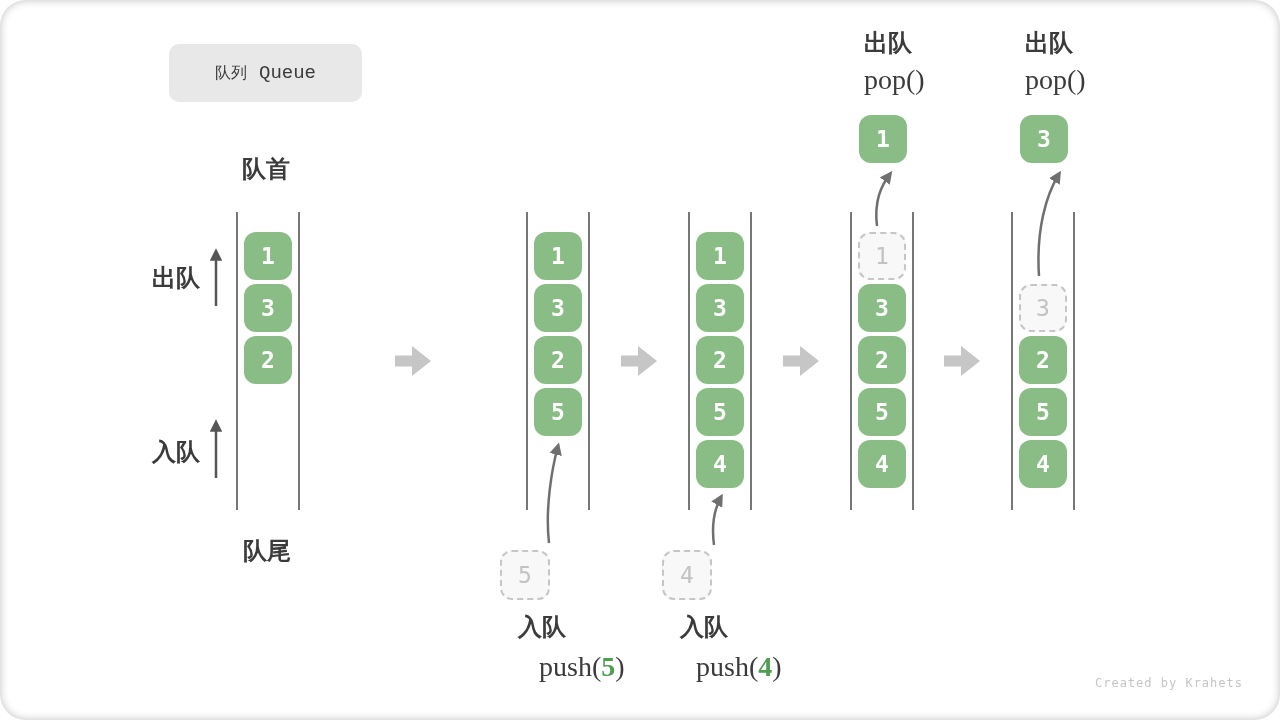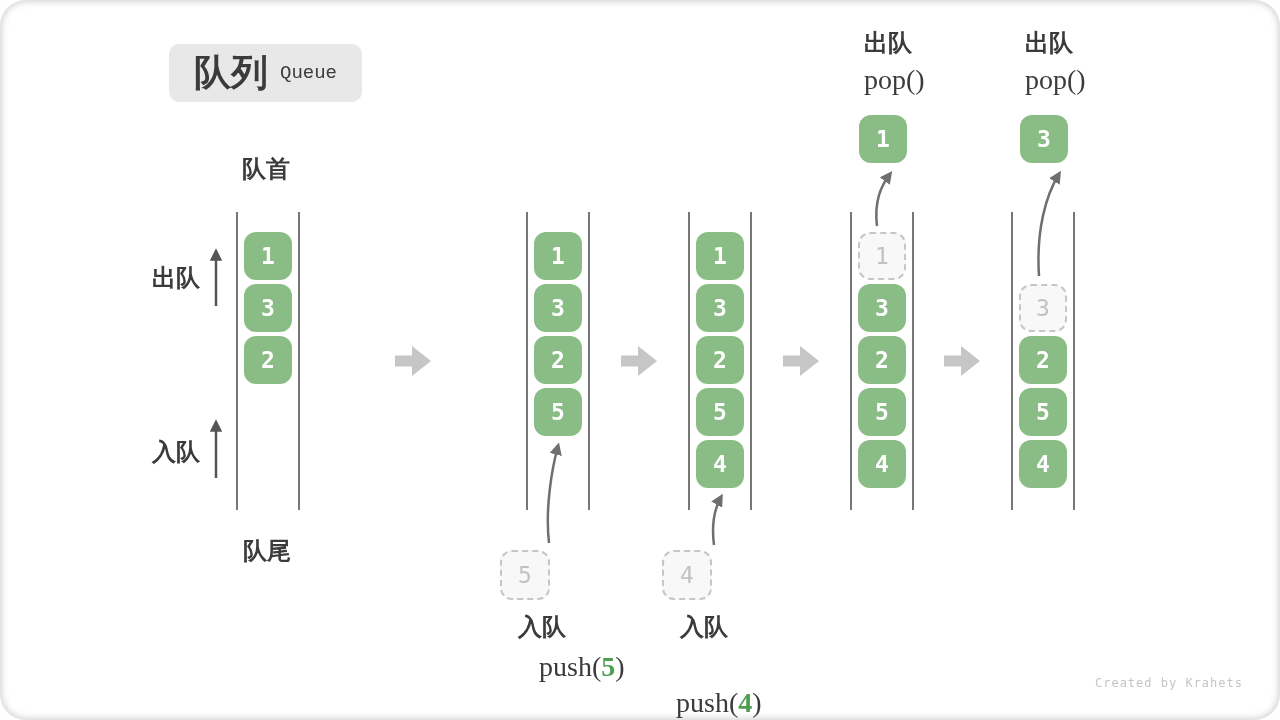--- a/index.html
+++ b/index.html
@@ -5,21 +5,21 @@
   html,body{margin:0;padding:0;background:#ffffff;}
   body{width:1280px;height:720px;position:relative;overflow:hidden;
        font-family:"Liberation Sans",sans-serif;}
   .canvas{position:absolute;left:0;top:0;width:1280px;height:720px;
           border-radius:26px;background:#fff;
           box-shadow:inset 0 0 8px rgba(0,0,0,.25);}
   #wires{position:absolute;left:0;top:0;width:1280px;height:720px;}
   .badge{position:absolute;left:169px;top:44px;width:193px;height:58px;
          background:var(--badge-bg);border-radius:10px;
          display:flex;align-items:center;justify-content:center;gap:12px;}
-  .badge .zh{font-weight:bold;font-size:37px;color:var(--label);}
+  .badge .zh{font-weight:normal;font-size:16px;color:var(--label);}
   .badge .code{font-family:Liberation Mono, monospace;font-size:19px;color:var(--label);}
   .zh-label{position:absolute;font-weight:bold;font-size:24px;color:var(--label);
             white-space:nowrap;line-height:1;}
   .code-label{position:absolute;font-family:Liberation Serif, serif;
               font-size:28px;color:var(--label);white-space:nowrap;line-height:1;}
   .code-label .arg{color:var(--digit-green);font-weight:bold;}
   .cell{position:absolute;width:48px;height:48px;border-radius:12px;
         display:flex;align-items:center;justify-content:center;
         font-family:"DejaVu Sans Mono",monospace;font-size:23px;font-weight:bold;
         box-sizing:border-box;}
@@ -88,21 +88,21 @@
       <div class="cell dashed source" style="left: 500px; top: 550px;">5</div>
       <div class="zh-label" style="left: 518px; top: 615px;">入队</div>
       <div class="code-label" style="left: 539px; top: 653px;"><span>push(</span><span class="arg">5</span><span>)</span></div>
       <div class="cell solid" style="left: 696px; top: 232px;">1</div>
       <div class="cell solid" style="left: 696px; top: 284px;">3</div>
       <div class="cell solid" style="left: 696px; top: 336px;">2</div>
       <div class="cell solid" style="left: 696px; top: 388px;">5</div>
       <div class="cell solid" style="left: 696px; top: 440px;">4</div>
       <div class="cell dashed source" style="left: 662px; top: 550px;">4</div>
       <div class="zh-label" style="left: 680px; top: 615px;">入队</div>
-      <div class="code-label" style="left: 676px; top: 653px; margin-top: 36px;"><span>push(</span><span class="arg">4</span><span>)</span></div>
+      <div class="code-label" style="left: 696px; top: 653px;"><span>push(</span><span class="arg">4</span><span>)</span></div>
       <div class="cell dashed" style="left: 858px; top: 232px;">1</div>
       <div class="cell solid" style="left: 858px; top: 284px;">3</div>
       <div class="cell solid" style="left: 858px; top: 336px;">2</div>
       <div class="cell solid" style="left: 858px; top: 388px;">5</div>
       <div class="cell solid" style="left: 858px; top: 440px;">4</div>
       <div class="cell solid" style="left: 859px; top: 115px;">1</div>
       <div class="zh-label" style="left: 864px; top: 31px;">出队</div>
       <div class="code-label" style="left: 864px; top: 66px;">pop()</div>
       <div class="cell dashed" style="left: 1019px; top: 284px;">3</div>
       <div class="cell solid" style="left: 1019px; top: 336px;">2</div>

